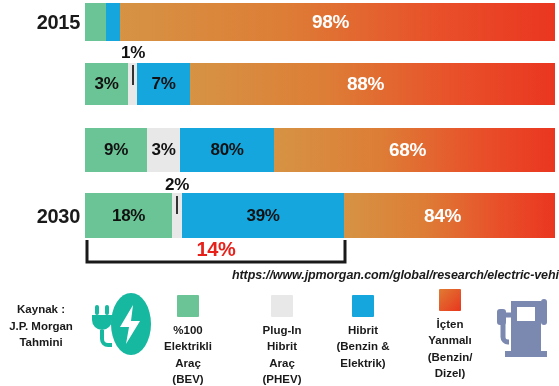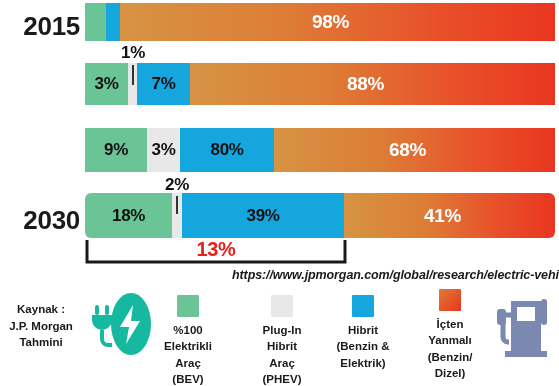--- a/index.html
+++ b/index.html
@@ -31,21 +31,21 @@
   .bar-row {
     position: absolute;
     left: 0;
     width: 559px;
   }
   .year-label {
     position: absolute;
     left: 6px;
     width: 74px;
     text-align: right;
-    font-size: 26px;
+    font-size: 20px;
     font-weight: bold;
     letter-spacing: -0.3px;
     color: #1a1a1a;
   }
   .bar-track {
     position: absolute;
     left: 85px;
     width: 470px;
     overflow: hidden;
     display: flex;
@@ -241,45 +241,45 @@
             <span class="seg-label">80%</span>
           </div>
         <div class="seg seg-ice" style="width:281px;">
             <span class="seg-label">68%</span>
           </div>
       </div>
     </div>
 
     <div class="bar-row" style="top:193px;height:45px;">
       <div class="year-label" style="top:12px;">2030</div>
-      <div class="bar-track" style="top:0;height:45px;border-radius:6px;">
+      <div class="bar-track" style="top:0;height:45px;">
         <div class="seg seg-bev" style="width:87px;">
             <span class="seg-label">18%</span>
           </div>
         <div class="seg seg-phev" style="width:10px;">
             <span class="seg-label"></span>
           </div>
         <div class="seg seg-hev" style="width:162px;">
             <span class="seg-label">39%</span>
           </div>
         <div class="seg seg-ice" style="width:211px;">
-            <span class="seg-label">41%</span>
+            <span class="seg-label">84%</span>
           </div>
       </div>
       <div class="callout" style="left:177px;top:-18px;">
         <div class="callout-text" style="top:0;">2%</div>
         <div class="callout-line" style="top:21px;height:18px;"></div>
       </div>
     </div>
 
     <div id="bracket-group">
       <svg id="bracket-svg" width="262" height="26" viewBox="0 0 262 26">
         <path d="M2,0 L2,22 L260,22 L260,0" fill="none" stroke="#1a1a1a" stroke-width="3"></path>
       </svg>
-      <div id="bracket-value">13%</div>
+      <div id="bracket-value">14%</div>
     </div>
 
     <div id="source-url">https://www.jpmorgan.com/global/research/electric-vehicles</div>
   </div>
 
   <div id="legend">
 
     <div id="kaynak" style="white-space:pre-line;">Kaynak :
 J.P. Morgan
 Tahmini</div>

